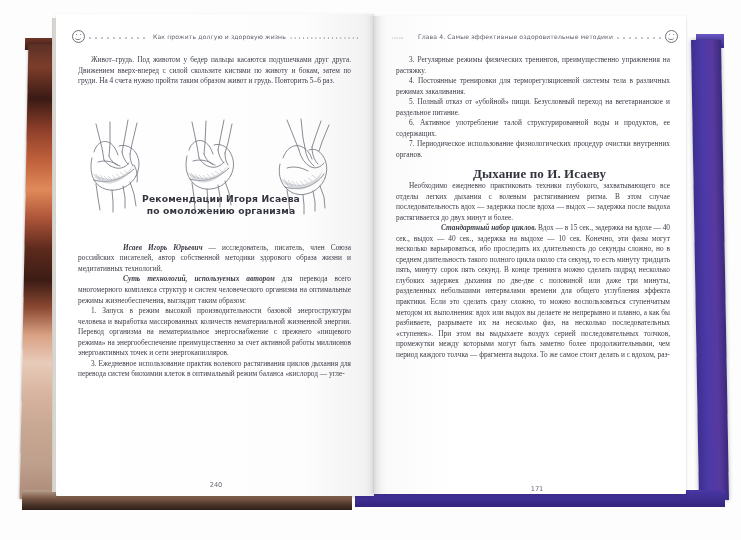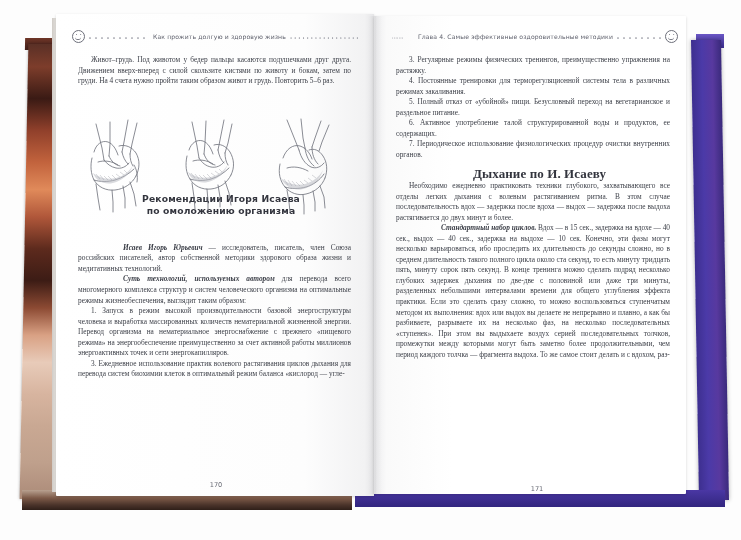--- a/index.html
+++ b/index.html
@@ -327,21 +327,21 @@
             <path d="M33 63 L37 67"></path>
             <path d="M37 62 L41 65"></path>
           <path d="M41 60 L45 63"></path>
             <path d="M45 57 L49 60"></path>
         </g>
       </svg>
     </div>
 
   </div>
 
-  <div class="folio folio-left">170</div>
+  <div class="folio folio-left">240</div>
 
   <div class="page page-right"></div>
   <div class="gutter"></div>
 
   <div class="runhead runhead-right">
     <svg class="dots rh-fill" width="40" height="8" viewBox="0 0 40 8" preserveAspectRatio="none">
       <g fill="#8a8c96">
         <circle cx="3" cy="5" r="0.85"></circle>
           <circle cx="9" cy="5" r="0.85"></circle>
           <circle cx="15" cy="5" r="0.85"></circle>

